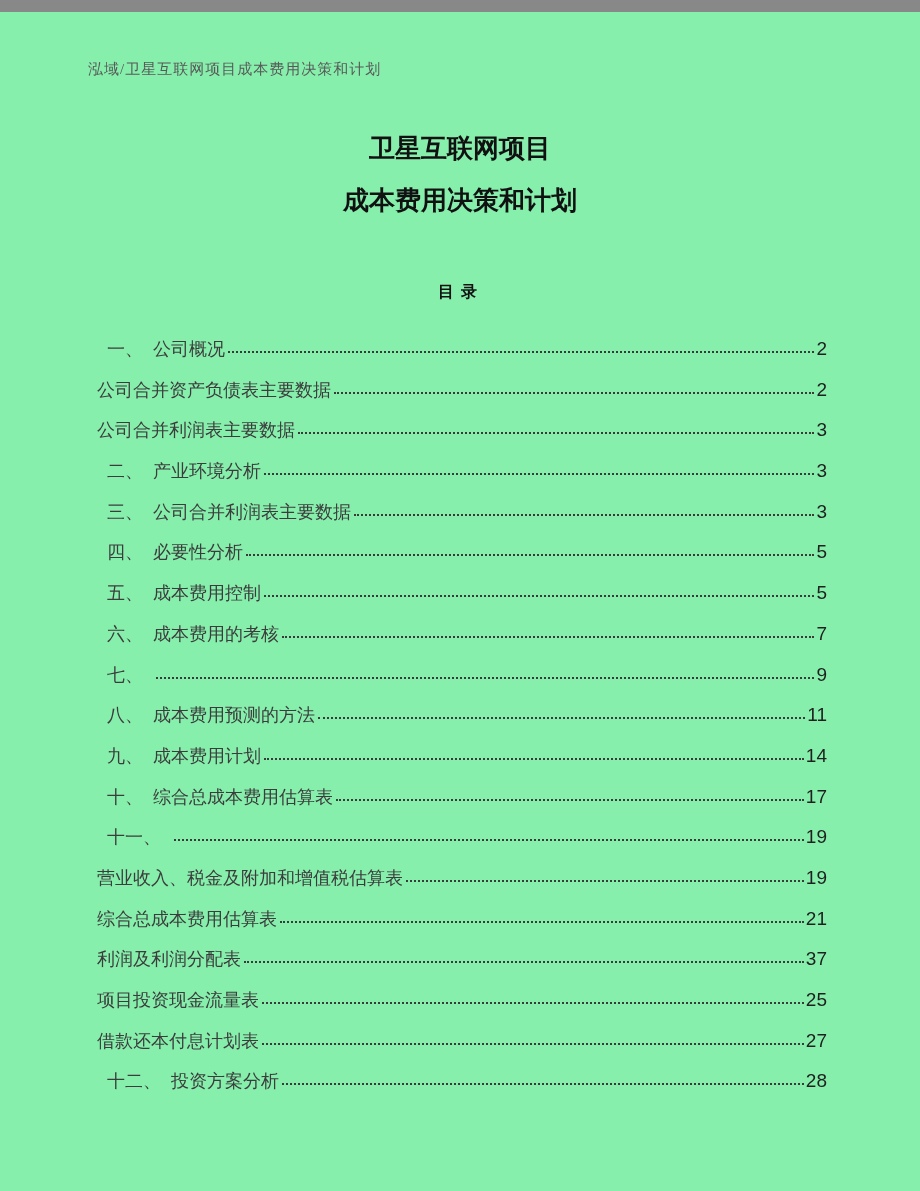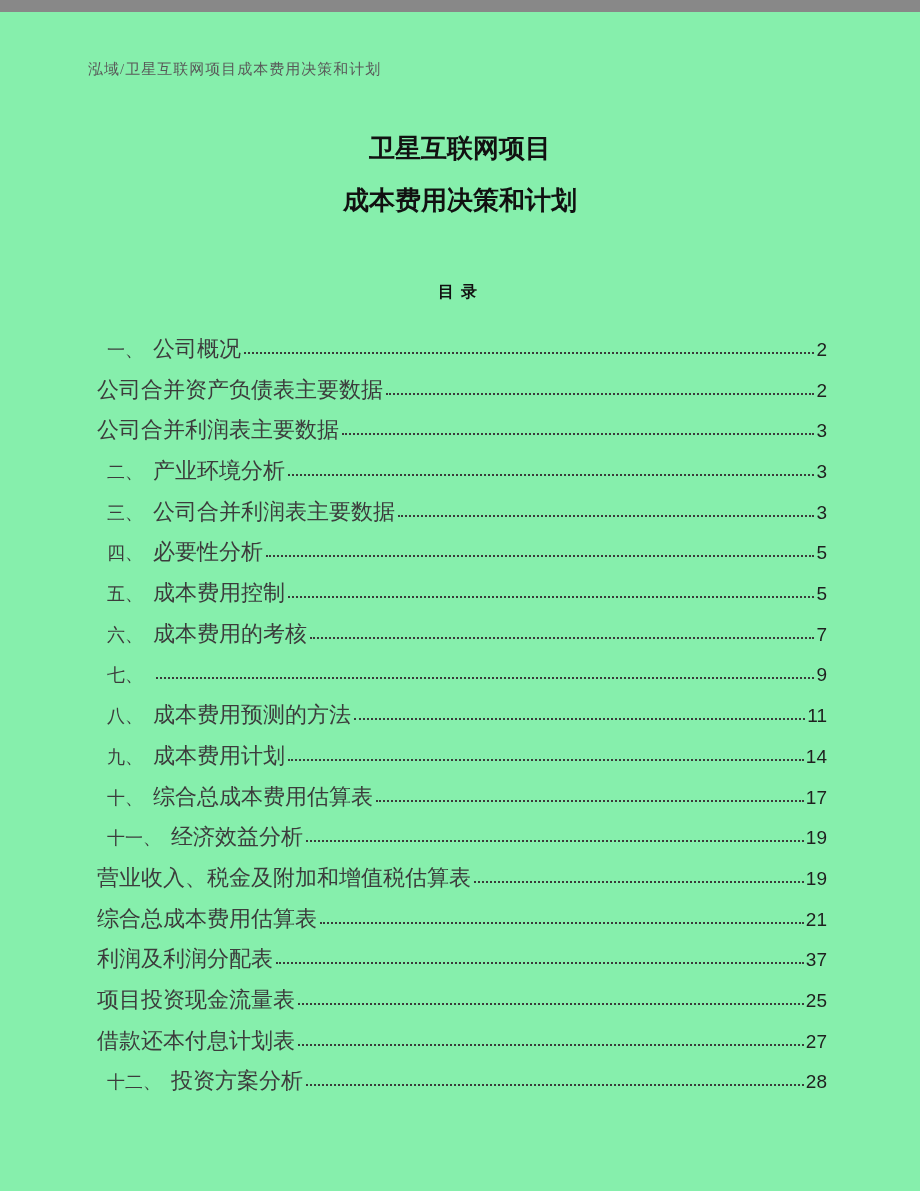--- a/index.html
+++ b/index.html
@@ -64,21 +64,21 @@
   }
   .toc-row.lvl1 { padding-left: 10px; }
   .toc-prefix {
     font-size: 18px;
     color: #3c3c3c;
     white-space: nowrap;
     margin-right: 10px;
   }
   .toc-prefix:empty { margin-right: 0; display: none; }
   .toc-label {
-    font-size: 22px;
+    font-size: 18px;
     color: #3c3c3c;
     white-space: nowrap;
   }
   .toc-leader {
     flex: 1 1 auto;
     min-width: 12px;
     border-bottom: 2px dotted #3a3a3a;
     margin: 0 2px 0 3px;
     transform: translateY(-2px);
   }
@@ -179,21 +179,20 @@
 
     <div class="toc-row lvl1">
         <span class="toc-prefix">十、</span>
         <span class="toc-label">综合总成本费用估算表</span>
         <span class="toc-leader"></span>
         <span class="toc-page">17</span>
       </div>
 
     <div class="toc-row lvl1">
         <span class="toc-prefix">十一、</span>
-        <span class="toc-label">经济效益分析</span>
         <span class="toc-leader"></span>
         <span class="toc-page">19</span>
       </div>
 
     <div class="toc-row lvl2">
         <span class="toc-label">营业收入、税金及附加和增值税估算表</span>
         <span class="toc-leader"></span>
         <span class="toc-page">19</span>
       </div>
 

